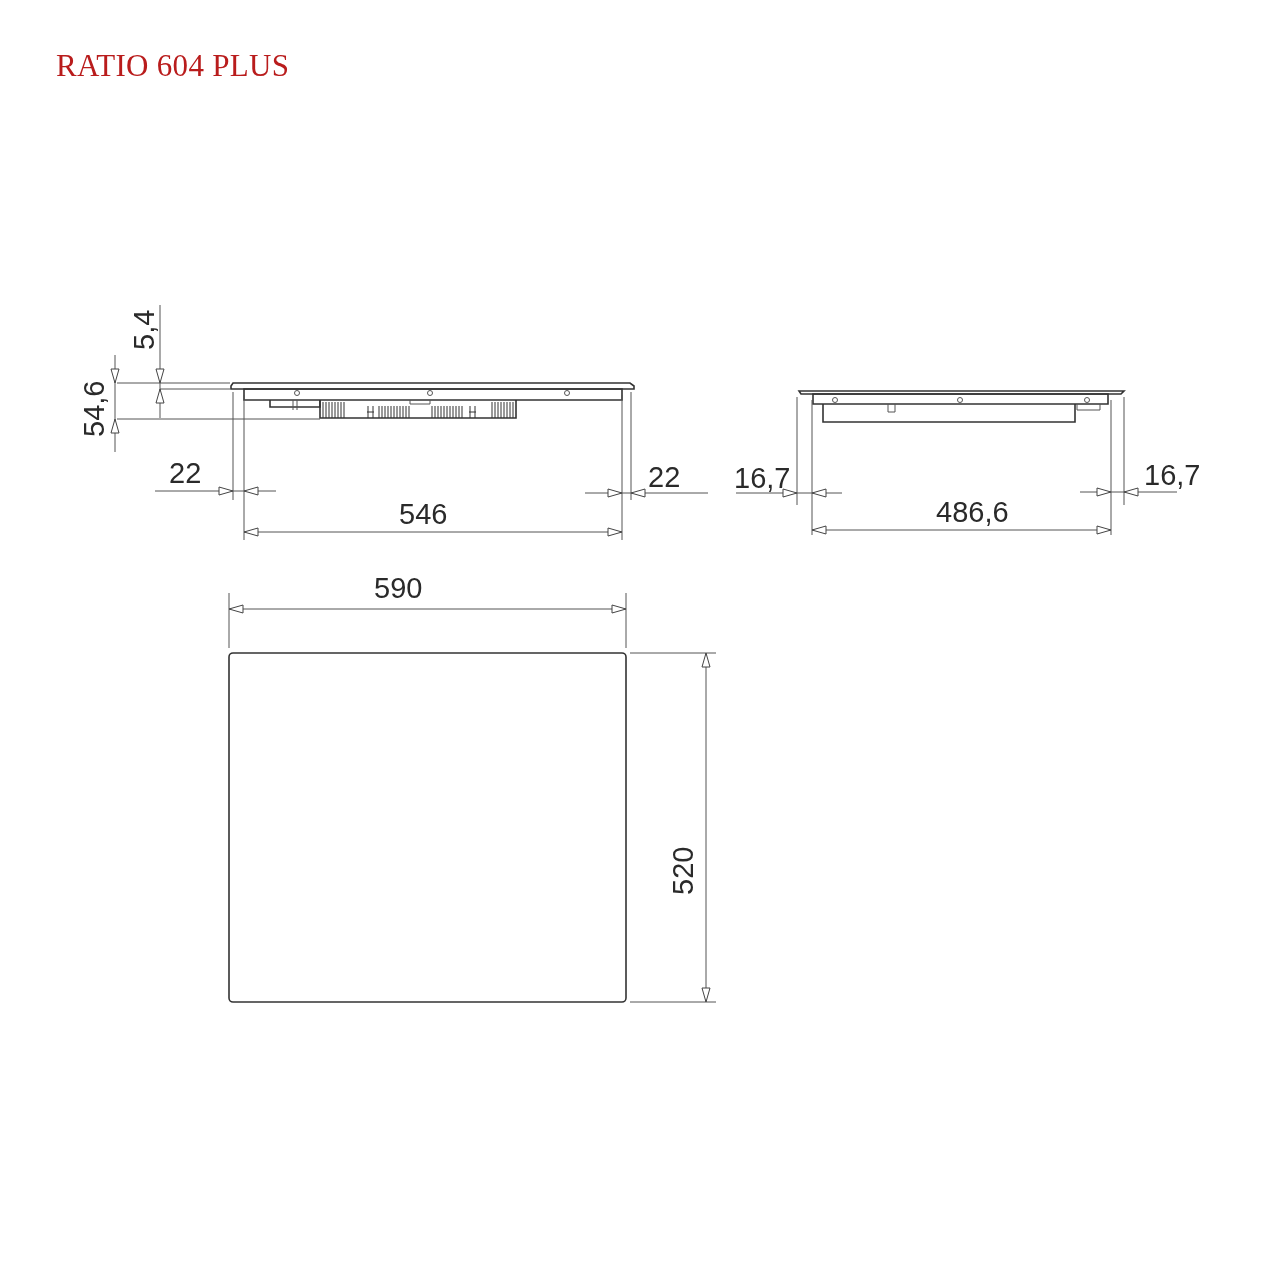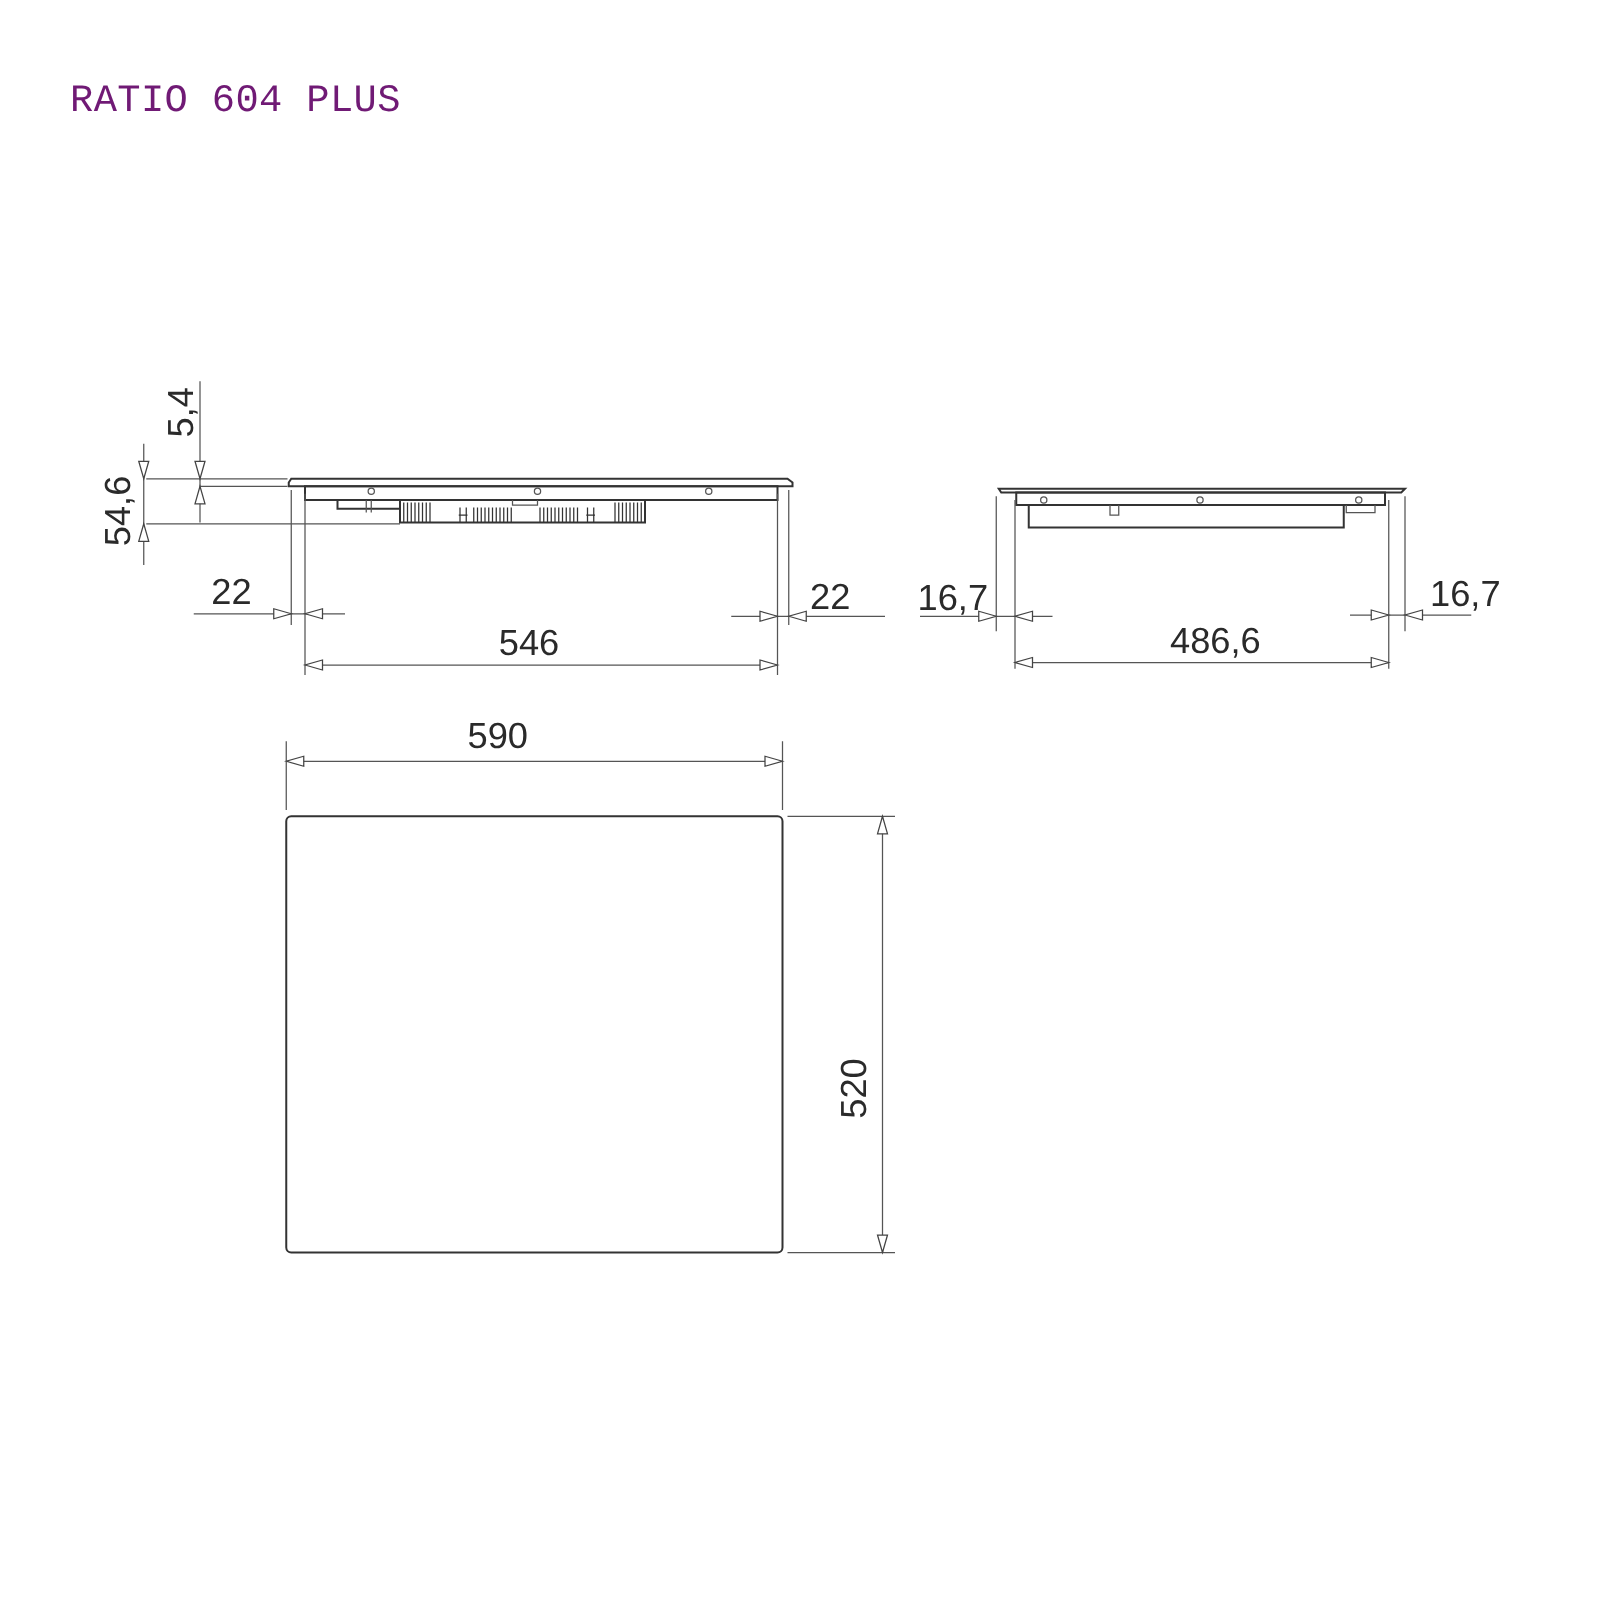--- a/index.html
+++ b/index.html
@@ -1,20 +1,20 @@
 <!DOCTYPE html>
 <html><head>
   <meta charset="utf-8">
   <style>
     html, body { margin: 0; padding: 0; background: #ffffff; }
     body { width: 1280px; height: 1280px; position: relative; overflow: hidden; }
     #title {
       position: absolute; left: 56px; top: 48px;
-      font-family: Liberation Mono, monospace;
-      font-size: 31px; color: #701a75; letter-spacing: 0.3px; margin-top: 16px;
+      font-family: Liberation Serif, serif;
+      font-size: 31px; color: #b91c1c; letter-spacing: 0.3px;
     }
     svg { position: absolute; left: 0; top: 0; }
     .thin { stroke: #555; stroke-width: 1; fill: none; }
     .body { stroke: #333; stroke-width: 1.6; fill: none; }
     .fin { stroke: #333; stroke-width: 1; }
     .arr { fill: #fff; stroke: #444; stroke-width: 1; }
     .dim {
       font-family: "Liberation Sans", sans-serif;
       font-size: 29px; fill: #2a2a2a;
     }

